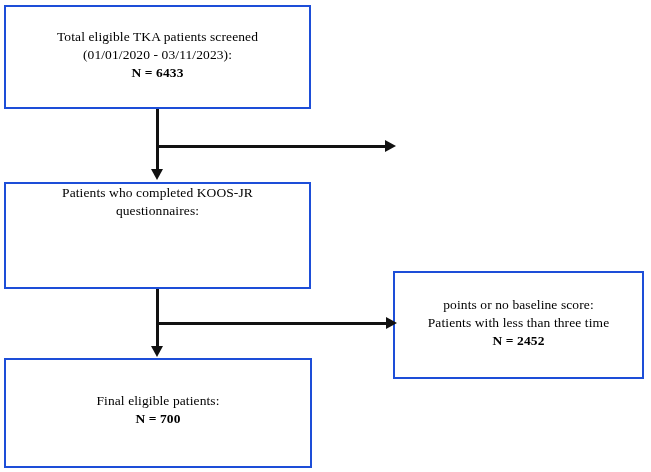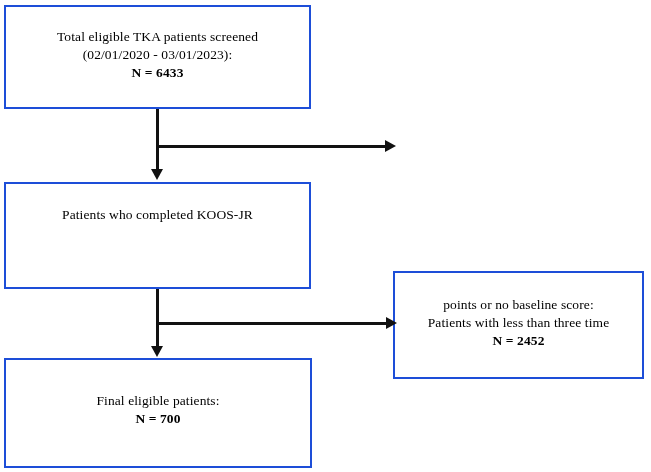--- a/index.html
+++ b/index.html
@@ -48,21 +48,21 @@
   }
 
   
   #node-screened      { left: 4px;   top: 5px;   width: 307px; height: 104px; justify-content: flex-start; }
   #node-screened .lines      { margin-top: 21px; }
 
   #node-no-koos       { left: 392px; top: 94px;  width: 252px; height: 107px; justify-content: flex-start; }
   #node-no-koos .lines       { margin-top: 29px; }
 
   #node-completed     { left: 4px;   top: 182px; width: 307px; height: 107px; justify-content: flex-start; }
-  #node-completed .lines     { margin-top: 22px; }
+  #node-completed .lines     { }
 
   #node-insufficient  { left: 393px; top: 271px; width: 251px; height: 108px; justify-content: flex-start; }
   #node-insufficient .lines  { margin-top: 23px; }
 
   #node-final         { left: 4px;   top: 358px; width: 308px; height: 110px; justify-content: flex-start; }
   #node-final .lines         { margin-top: 32px; }
 
   
   .conn {
     position: absolute;
@@ -101,29 +101,30 @@
   #arrow-2-right  { left: 386px; top: 317px; }
 </style>
 </head>
 <body>
 
 <div id="flowchart">
 
   <div class="node" id="node-screened">
     <div class="lines">
       <span class="line">Total eligible TKA patients screened</span>
-      <span class="line">(02/01/2020 - 03/01/2023):</span>
+      <span class="line">(01/01/2020 - 03/11/2023):</span>
       <span class="line strong">N = 6433</span>
     </div>
   </div>
 
 
   <div class="node" id="node-completed">
     <div class="lines">
       <span class="line">Patients who completed KOOS-JR</span>
+      <span class="line">questionnaires:</span>
     </div>
   </div>
 
   <div class="node" id="node-insufficient">
     <div class="lines">
       <span class="line">points or no baseline score:</span>
       <span class="line">Patients with less than three time</span>
       <span class="line strong">N = 2452</span>
     </div>
   </div>

